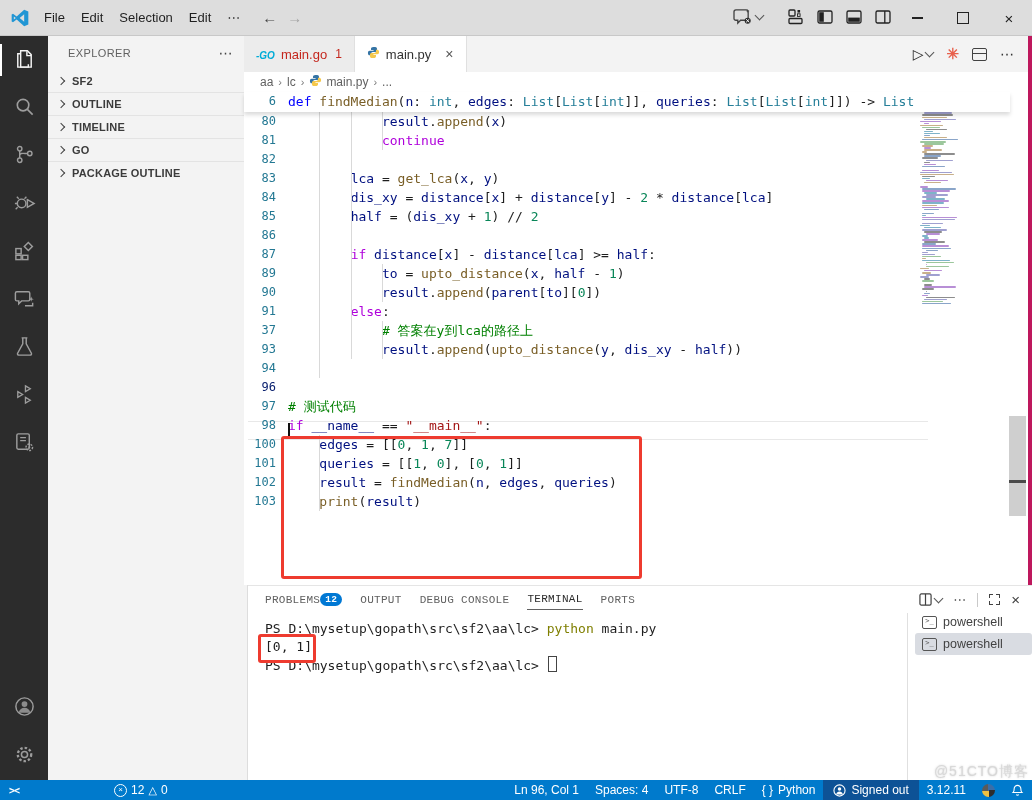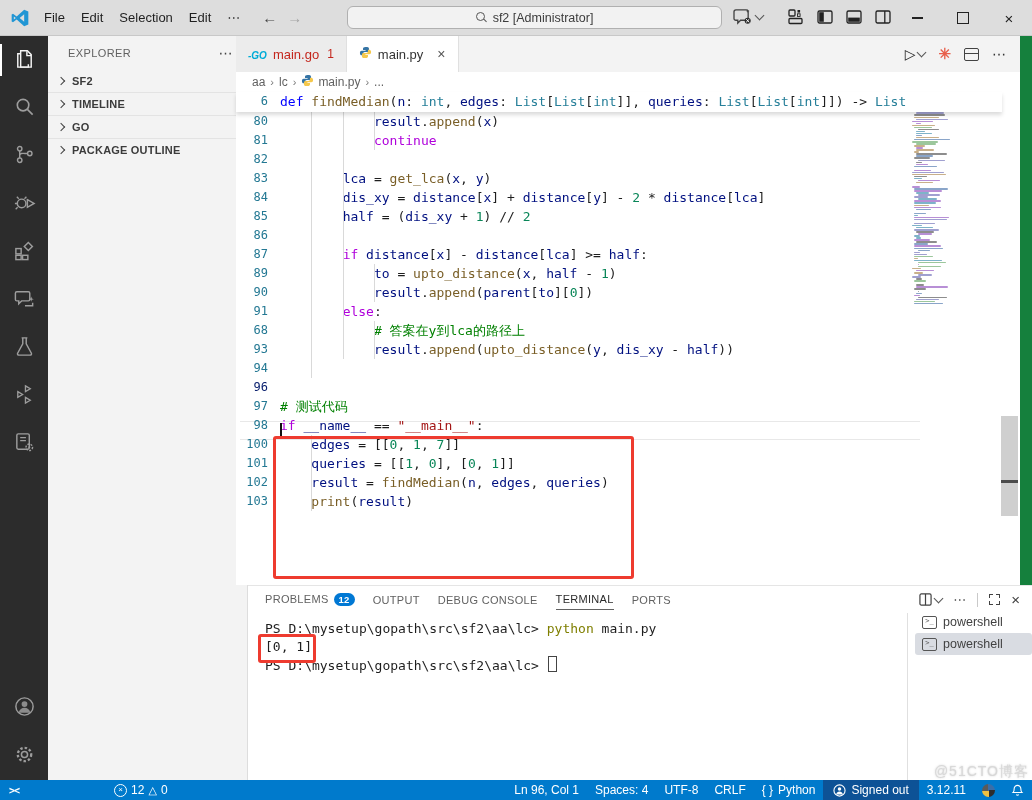--- a/index.html
+++ b/index.html
@@ -1,17 +1,17 @@
 <!DOCTYPE html>
 <html><head>
 <meta charset="utf-8">
 <style>
   html,body{margin:0;padding:0;background:#fff;}
   #app{position:relative;width:1032px;height:800px;overflow:hidden;
-       font-family:"Liberation Sans",sans-serif;font-size:13px;color:#333;background:#15803d;}
+       font-family:"Liberation Sans",sans-serif;font-size:13px;color:#333;background:#be185d;}
   
   #titlebar{position:absolute;left:0;top:0;width:1032px;height:36px;background:#dddddd;
             border-bottom:1px solid #c8c8c8;box-sizing:border-box;display:flex;align-items:center;}
   #vscode-logo{width:20px;height:20px;margin-left:10px;flex:0 0 auto;}
   #menus{display:flex;align-items:center;margin-left:6px;}
   .menu-item{padding:3px 8px;border-radius:4px;color:#1f1f1f;cursor:default;}
   #nav-arrows{display:flex;gap:10px;margin-left:14px;font-size:15px;color:#444;}
   .nav-fwd{color:#a6a6a6;}
   #searchbox{position:absolute;left:347px;top:6px;width:375px;height:23px;background:#f2f2f2;
              border:1px solid #b0b0b0;border-radius:6px;box-sizing:border-box;
@@ -34,21 +34,21 @@
   
   #sidebar{position:absolute;left:48px;top:36px;width:200px;height:744px;background:#f3f3f3;
            border-right:1px solid #ddd;box-sizing:border-box;}
   #sidebar-header{height:34px;display:flex;align-items:center;justify-content:space-between;padding:0 14px 0 20px;
                   color:#616161;font-size:11px;letter-spacing:.4px;}
   .section{height:22px;display:flex;align-items:center;gap:4px;padding-left:4px;border-top:1px solid #e3e3e3;
            font-size:11px;font-weight:bold;color:#3b3b3b;letter-spacing:.2px;}
   .section:first-of-type{border-top:none;}
   .tw{display:inline-block;width:5px;height:5px;border-right:1.2px solid #424242;border-bottom:1.2px solid #424242;transform:rotate(-45deg);margin:0 4px 0 6px;}
   
-  #editorgroup{position:absolute;left:236px;top:36px;width:784px;height:549px;background:#fff;}
+  #editorgroup{position:absolute;left:244px;top:36px;width:784px;height:549px;background:#fff;}
   #tabbar{position:absolute;left:0;top:0;width:784px;height:36px;background:#f3f3f3;display:flex;}
   .tab{height:36px;display:flex;align-items:center;gap:6px;padding:0 12px;box-sizing:border-box;
        border-right:1px solid #e0e0e0;font-size:13px;}
   .tab.inactive{background:#ececec;color:#c4261d;}
   .tab.active{background:#ffffff;color:#333;}
   .tab .badge1{color:#c4261d;font-size:12px;margin-left:2px;}
   .tab .close{color:#555;font-size:14px;margin-left:8px;}
   .goicon{color:#00acd7;font-weight:bold;font-style:italic;font-size:10px;letter-spacing:0;}
   #editor-actions{position:absolute;right:0;top:0;height:36px;display:flex;align-items:center;gap:13px;padding-right:14px;color:#333;}
   .runicon{font-size:14px;color:#222;}
@@ -76,21 +76,21 @@
   
   #minimap{position:absolute;left:676px;top:58px;width:44px;}
   .mmline{height:1.45px;margin-bottom:0.62px;border-radius:1px;}
   #scrollbar{position:absolute;left:763px;top:20px;width:21px;height:529px;}
   #sb-thumb{position:absolute;left:2px;top:360px;width:17px;height:100px;background:rgba(110,110,110,.33);}
   #sb-marker{position:absolute;left:2px;top:424px;width:17px;height:3px;background:#4b4b4b;}
   
   #panel{position:absolute;left:248px;top:585px;width:784px;height:195px;background:#fff;border-top:1px solid #e5e5e5;box-sizing:border-box;}
   #panel-header{position:absolute;left:0;top:0;width:784px;height:27px;display:flex;align-items:center;}
   #panel-tabs{display:flex;align-items:center;gap:18px;padding-left:17px;font-size:11px;color:#616161;letter-spacing:.3px;}
-  .ptab{display:flex;align-items:flex-start;gap:5px;padding:4px 0;}
+  .ptab{display:flex;align-items:center;padding:4px 0;font-family:Liberation Mono, monospace;}
   .ptab.active{color:#2b2b2b;border-bottom:1px solid #616161;}
   .pbadge{background:#0078d4;color:#fff;border-radius:9px;font-size:9.5px;padding:1px 5px;font-weight:bold;}
   #panel-actions{position:absolute;right:12px;top:0;height:27px;display:flex;align-items:center;gap:11px;color:#424242;font-size:13px;}
   .vsep{width:1px;height:14px;background:#c9c9c9;}
   .maxicon{position:relative;width:11px;height:11px;}
   .maxicon::before{content:"";position:absolute;left:0;top:0;width:3px;height:3px;border-left:1.4px solid #424242;border-top:1.4px solid #424242;}
   .maxicon::after{content:"";position:absolute;right:0;bottom:0;width:3px;height:3px;border-right:1.4px solid #424242;border-bottom:1.4px solid #424242;}
   .maxicon i::before{content:"";position:absolute;right:0;top:0;width:3px;height:3px;border-right:1.4px solid #424242;border-top:1.4px solid #424242;}
   .maxicon i::after{content:"";position:absolute;left:0;bottom:0;width:3px;height:3px;border-left:1.4px solid #424242;border-bottom:1.4px solid #424242;}
   #terminal{position:absolute;left:17px;top:34px;font-family:"DejaVu Sans Mono",monospace;font-size:13px;line-height:18px;color:#2a2a2a;white-space:pre;}
@@ -133,24 +133,20 @@
     <div id="menus">
         <div class="menu-item">File</div>
         <div class="menu-item">Edit</div>
         <div class="menu-item">Selection</div>
         <div class="menu-item">Edit</div>
         <div class="menu-item">⋯</div>
       </div>
     <div id="nav-arrows">
       <span>←</span>
       <span class="nav-fwd">→</span>
-    </div>
-    <div id="searchbox">
-      <span class="mag"></span>
-      <span>sf2 [Administrator]</span>
     </div>
     <div id="copilot-wrap">
       <svg width="19" height="17" viewBox="0 0 20 18">
         <path d="M3 2h11a2 2 0 0 1 2 2v7a2 2 0 0 1-2 2H8l-3 3v-3H3a2 2 0 0 1-2-2V4a2 2 0 0 1 2-2z" fill="none" stroke="#424242" stroke-width="1.4"></path>
         <path d="M15.5 1.2l.5 1.5 1.5.5-1.5.5-.5 1.5-.5-1.5-1.5-.5 1.5-.5z" fill="#424242"></path>
         <circle cx="15.5" cy="13.5" r="3.2" fill="#2c2c2c"></circle>
         <path d="M13.8 11.8l3.4 3.4M17.2 11.8l-3.4 3.4" stroke="#fff" stroke-width="1"></path>
       </svg>
       <span class="chev"></span>
     </div>
@@ -271,20 +267,24 @@
       <span>EXPLORER</span>
       <span style="font-size:14px;color:#424242;">⋯</span>
     </div>
     <div id="sidebar-sections">
         <div class="section">
           <span class="tw"></span>
           <span>SF2</span>
         </div>
         <div class="section">
           <span class="tw"></span>
+          <span>OUTLINE</span>
+        </div>
+        <div class="section">
+          <span class="tw"></span>
           <span>TIMELINE</span>
         </div>
         <div class="section">
           <span class="tw"></span>
           <span>GO</span>
         </div>
         <div class="section">
           <span class="tw"></span>
           <span>PACKAGE OUTLINE</span>
         </div>
@@ -348,21 +348,21 @@
         <div class="cl"><span class="gut">81</span><div class="guide" style="left: 75.32px;"></div><div class="guide" style="left: 106.64px;"></div><div class="guide" style="left: 137.96px;"></div><span class="src"><span style="color: rgb(30, 30, 30);">            </span><span style="color: rgb(175, 0, 219);">continue</span></span></div>
         <div class="cl"><span class="gut">82</span><div class="guide" style="left: 75.32px;"></div><div class="guide" style="left: 106.64px;"></div><span class="src"></span></div>
         <div class="cl"><span class="gut">83</span><div class="guide" style="left: 75.32px;"></div><div class="guide" style="left: 106.64px;"></div><span class="src"><span style="color: rgb(30, 30, 30);">        </span><span style="color: rgb(0, 16, 128);">lca</span><span style="color: rgb(30, 30, 30);"> = </span><span style="color: rgb(121, 94, 38);">get_lca</span><span style="color: rgb(30, 30, 30);">(</span><span style="color: rgb(0, 16, 128);">x</span><span style="color: rgb(30, 30, 30);">, </span><span style="color: rgb(0, 16, 128);">y</span><span style="color: rgb(30, 30, 30);">)</span></span></div>
         <div class="cl"><span class="gut">84</span><div class="guide" style="left: 75.32px;"></div><div class="guide" style="left: 106.64px;"></div><span class="src"><span style="color: rgb(30, 30, 30);">        </span><span style="color: rgb(0, 16, 128);">dis_xy</span><span style="color: rgb(30, 30, 30);"> = </span><span style="color: rgb(0, 16, 128);">distance</span><span style="color: rgb(30, 30, 30);">[</span><span style="color: rgb(0, 16, 128);">x</span><span style="color: rgb(30, 30, 30);">] + </span><span style="color: rgb(0, 16, 128);">distance</span><span style="color: rgb(30, 30, 30);">[</span><span style="color: rgb(0, 16, 128);">y</span><span style="color: rgb(30, 30, 30);">] - </span><span style="color: rgb(9, 134, 88);">2</span><span style="color: rgb(30, 30, 30);"> * </span><span style="color: rgb(0, 16, 128);">distance</span><span style="color: rgb(30, 30, 30);">[</span><span style="color: rgb(0, 16, 128);">lca</span><span style="color: rgb(30, 30, 30);">]</span></span></div>
         <div class="cl"><span class="gut">85</span><div class="guide" style="left: 75.32px;"></div><div class="guide" style="left: 106.64px;"></div><span class="src"><span style="color: rgb(30, 30, 30);">        </span><span style="color: rgb(0, 16, 128);">half</span><span style="color: rgb(30, 30, 30);"> = (</span><span style="color: rgb(0, 16, 128);">dis_xy</span><span style="color: rgb(30, 30, 30);"> + </span><span style="color: rgb(9, 134, 88);">1</span><span style="color: rgb(30, 30, 30);">) // </span><span style="color: rgb(9, 134, 88);">2</span></span></div>
         <div class="cl"><span class="gut">86</span><div class="guide" style="left: 75.32px;"></div><div class="guide" style="left: 106.64px;"></div><span class="src"></span></div>
         <div class="cl"><span class="gut">87</span><div class="guide" style="left: 75.32px;"></div><div class="guide" style="left: 106.64px;"></div><span class="src"><span style="color: rgb(30, 30, 30);">        </span><span style="color: rgb(175, 0, 219);">if </span><span style="color: rgb(0, 16, 128);">distance</span><span style="color: rgb(30, 30, 30);">[</span><span style="color: rgb(0, 16, 128);">x</span><span style="color: rgb(30, 30, 30);">] - </span><span style="color: rgb(0, 16, 128);">distance</span><span style="color: rgb(30, 30, 30);">[</span><span style="color: rgb(0, 16, 128);">lca</span><span style="color: rgb(30, 30, 30);">] &gt;= </span><span style="color: rgb(0, 16, 128);">half</span><span style="color: rgb(30, 30, 30);">:</span></span></div>
         <div class="cl"><span class="gut">89</span><div class="guide" style="left: 75.32px;"></div><div class="guide" style="left: 106.64px;"></div><div class="guide" style="left: 137.96px;"></div><span class="src"><span style="color: rgb(30, 30, 30);">            </span><span style="color: rgb(0, 16, 128);">to</span><span style="color: rgb(30, 30, 30);"> = </span><span style="color: rgb(121, 94, 38);">upto_distance</span><span style="color: rgb(30, 30, 30);">(</span><span style="color: rgb(0, 16, 128);">x</span><span style="color: rgb(30, 30, 30);">, </span><span style="color: rgb(0, 16, 128);">half</span><span style="color: rgb(30, 30, 30);"> - </span><span style="color: rgb(9, 134, 88);">1</span><span style="color: rgb(30, 30, 30);">)</span></span></div>
         <div class="cl"><span class="gut">90</span><div class="guide" style="left: 75.32px;"></div><div class="guide" style="left: 106.64px;"></div><div class="guide" style="left: 137.96px;"></div><span class="src"><span style="color: rgb(30, 30, 30);">            </span><span style="color: rgb(0, 16, 128);">result</span><span style="color: rgb(30, 30, 30);">.</span><span style="color: rgb(121, 94, 38);">append</span><span style="color: rgb(30, 30, 30);">(</span><span style="color: rgb(0, 16, 128);">parent</span><span style="color: rgb(30, 30, 30);">[</span><span style="color: rgb(0, 16, 128);">to</span><span style="color: rgb(30, 30, 30);">][</span><span style="color: rgb(9, 134, 88);">0</span><span style="color: rgb(30, 30, 30);">])</span></span></div>
         <div class="cl"><span class="gut">91</span><div class="guide" style="left: 75.32px;"></div><div class="guide" style="left: 106.64px;"></div><span class="src"><span style="color: rgb(30, 30, 30);">        </span><span style="color: rgb(175, 0, 219);">else</span><span style="color: rgb(30, 30, 30);">:</span></span></div>
-        <div class="cl"><span class="gut">68</span><div class="guide" style="left: 75.32px;"></div><div class="guide" style="left: 106.64px;"></div><div class="guide" style="left: 137.96px;"></div><span class="src"><span style="color: rgb(30, 30, 30);">            </span><span style="color: rgb(0, 128, 0);"># 答案在y到lca的路径上</span></span></div>
+        <div class="cl"><span class="gut">37</span><div class="guide" style="left: 75.32px;"></div><div class="guide" style="left: 106.64px;"></div><div class="guide" style="left: 137.96px;"></div><span class="src"><span style="color: rgb(30, 30, 30);">            </span><span style="color: rgb(0, 128, 0);"># 答案在y到lca的路径上</span></span></div>
         <div class="cl"><span class="gut">93</span><div class="guide" style="left: 75.32px;"></div><div class="guide" style="left: 106.64px;"></div><div class="guide" style="left: 137.96px;"></div><span class="src"><span style="color: rgb(30, 30, 30);">            </span><span style="color: rgb(0, 16, 128);">result</span><span style="color: rgb(30, 30, 30);">.</span><span style="color: rgb(121, 94, 38);">append</span><span style="color: rgb(30, 30, 30);">(</span><span style="color: rgb(121, 94, 38);">upto_distance</span><span style="color: rgb(30, 30, 30);">(</span><span style="color: rgb(0, 16, 128);">y</span><span style="color: rgb(30, 30, 30);">, </span><span style="color: rgb(0, 16, 128);">dis_xy</span><span style="color: rgb(30, 30, 30);"> - </span><span style="color: rgb(0, 16, 128);">half</span><span style="color: rgb(30, 30, 30);">))</span></span></div>
         <div class="cl"><span class="gut">94</span><div class="guide" style="left: 75.32px;"></div><span class="src"></span></div>
         <div class="cl"><span class="gut cur">96</span><span class="src"></span></div>
         <div class="cl"><span class="gut">97</span><span class="src"><span style="color: rgb(0, 128, 0);"># 测试代码</span></span></div>
         <div class="cl"><span class="gut">98</span><span class="src"><span style="color: rgb(175, 0, 219);">if </span><span style="color: rgb(0, 16, 128);">__name__</span><span style="color: rgb(30, 30, 30);"> == </span><span style="color: rgb(163, 21, 21);">"__main__"</span><span style="color: rgb(30, 30, 30);">:</span></span></div>
         <div class="cl"><span class="gut">100</span><div class="guide" style="left: 75.32px;"></div><span class="src"><span style="color: rgb(30, 30, 30);">    </span><span style="color: rgb(0, 16, 128);">edges</span><span style="color: rgb(30, 30, 30);"> = [[</span><span style="color: rgb(9, 134, 88);">0</span><span style="color: rgb(30, 30, 30);">, </span><span style="color: rgb(9, 134, 88);">1</span><span style="color: rgb(30, 30, 30);">, </span><span style="color: rgb(9, 134, 88);">7</span><span style="color: rgb(30, 30, 30);">]]</span></span></div>
         <div class="cl"><span class="gut">101</span><div class="guide" style="left: 75.32px;"></div><span class="src"><span style="color: rgb(30, 30, 30);">    </span><span style="color: rgb(0, 16, 128);">queries</span><span style="color: rgb(30, 30, 30);"> = [[</span><span style="color: rgb(9, 134, 88);">1</span><span style="color: rgb(30, 30, 30);">, </span><span style="color: rgb(9, 134, 88);">0</span><span style="color: rgb(30, 30, 30);">], [</span><span style="color: rgb(9, 134, 88);">0</span><span style="color: rgb(30, 30, 30);">, </span><span style="color: rgb(9, 134, 88);">1</span><span style="color: rgb(30, 30, 30);">]]</span></span></div>
         <div class="cl"><span class="gut">102</span><div class="guide" style="left: 75.32px;"></div><span class="src"><span style="color: rgb(30, 30, 30);">    </span><span style="color: rgb(0, 16, 128);">result</span><span style="color: rgb(30, 30, 30);"> = </span><span style="color: rgb(121, 94, 38);">findMedian</span><span style="color: rgb(30, 30, 30);">(</span><span style="color: rgb(0, 16, 128);">n</span><span style="color: rgb(30, 30, 30);">, </span><span style="color: rgb(0, 16, 128);">edges</span><span style="color: rgb(30, 30, 30);">, </span><span style="color: rgb(0, 16, 128);">queries</span><span style="color: rgb(30, 30, 30);">)</span></span></div>
         <div class="cl"><span class="gut">103</span><div class="guide" style="left: 75.32px;"></div><span class="src"><span style="color: rgb(30, 30, 30);">    </span><span style="color: rgb(121, 94, 38);">print</span><span style="color: rgb(30, 30, 30);">(</span><span style="color: rgb(0, 16, 128);">result</span><span style="color: rgb(30, 30, 30);">)</span></span></div>
       </div>

